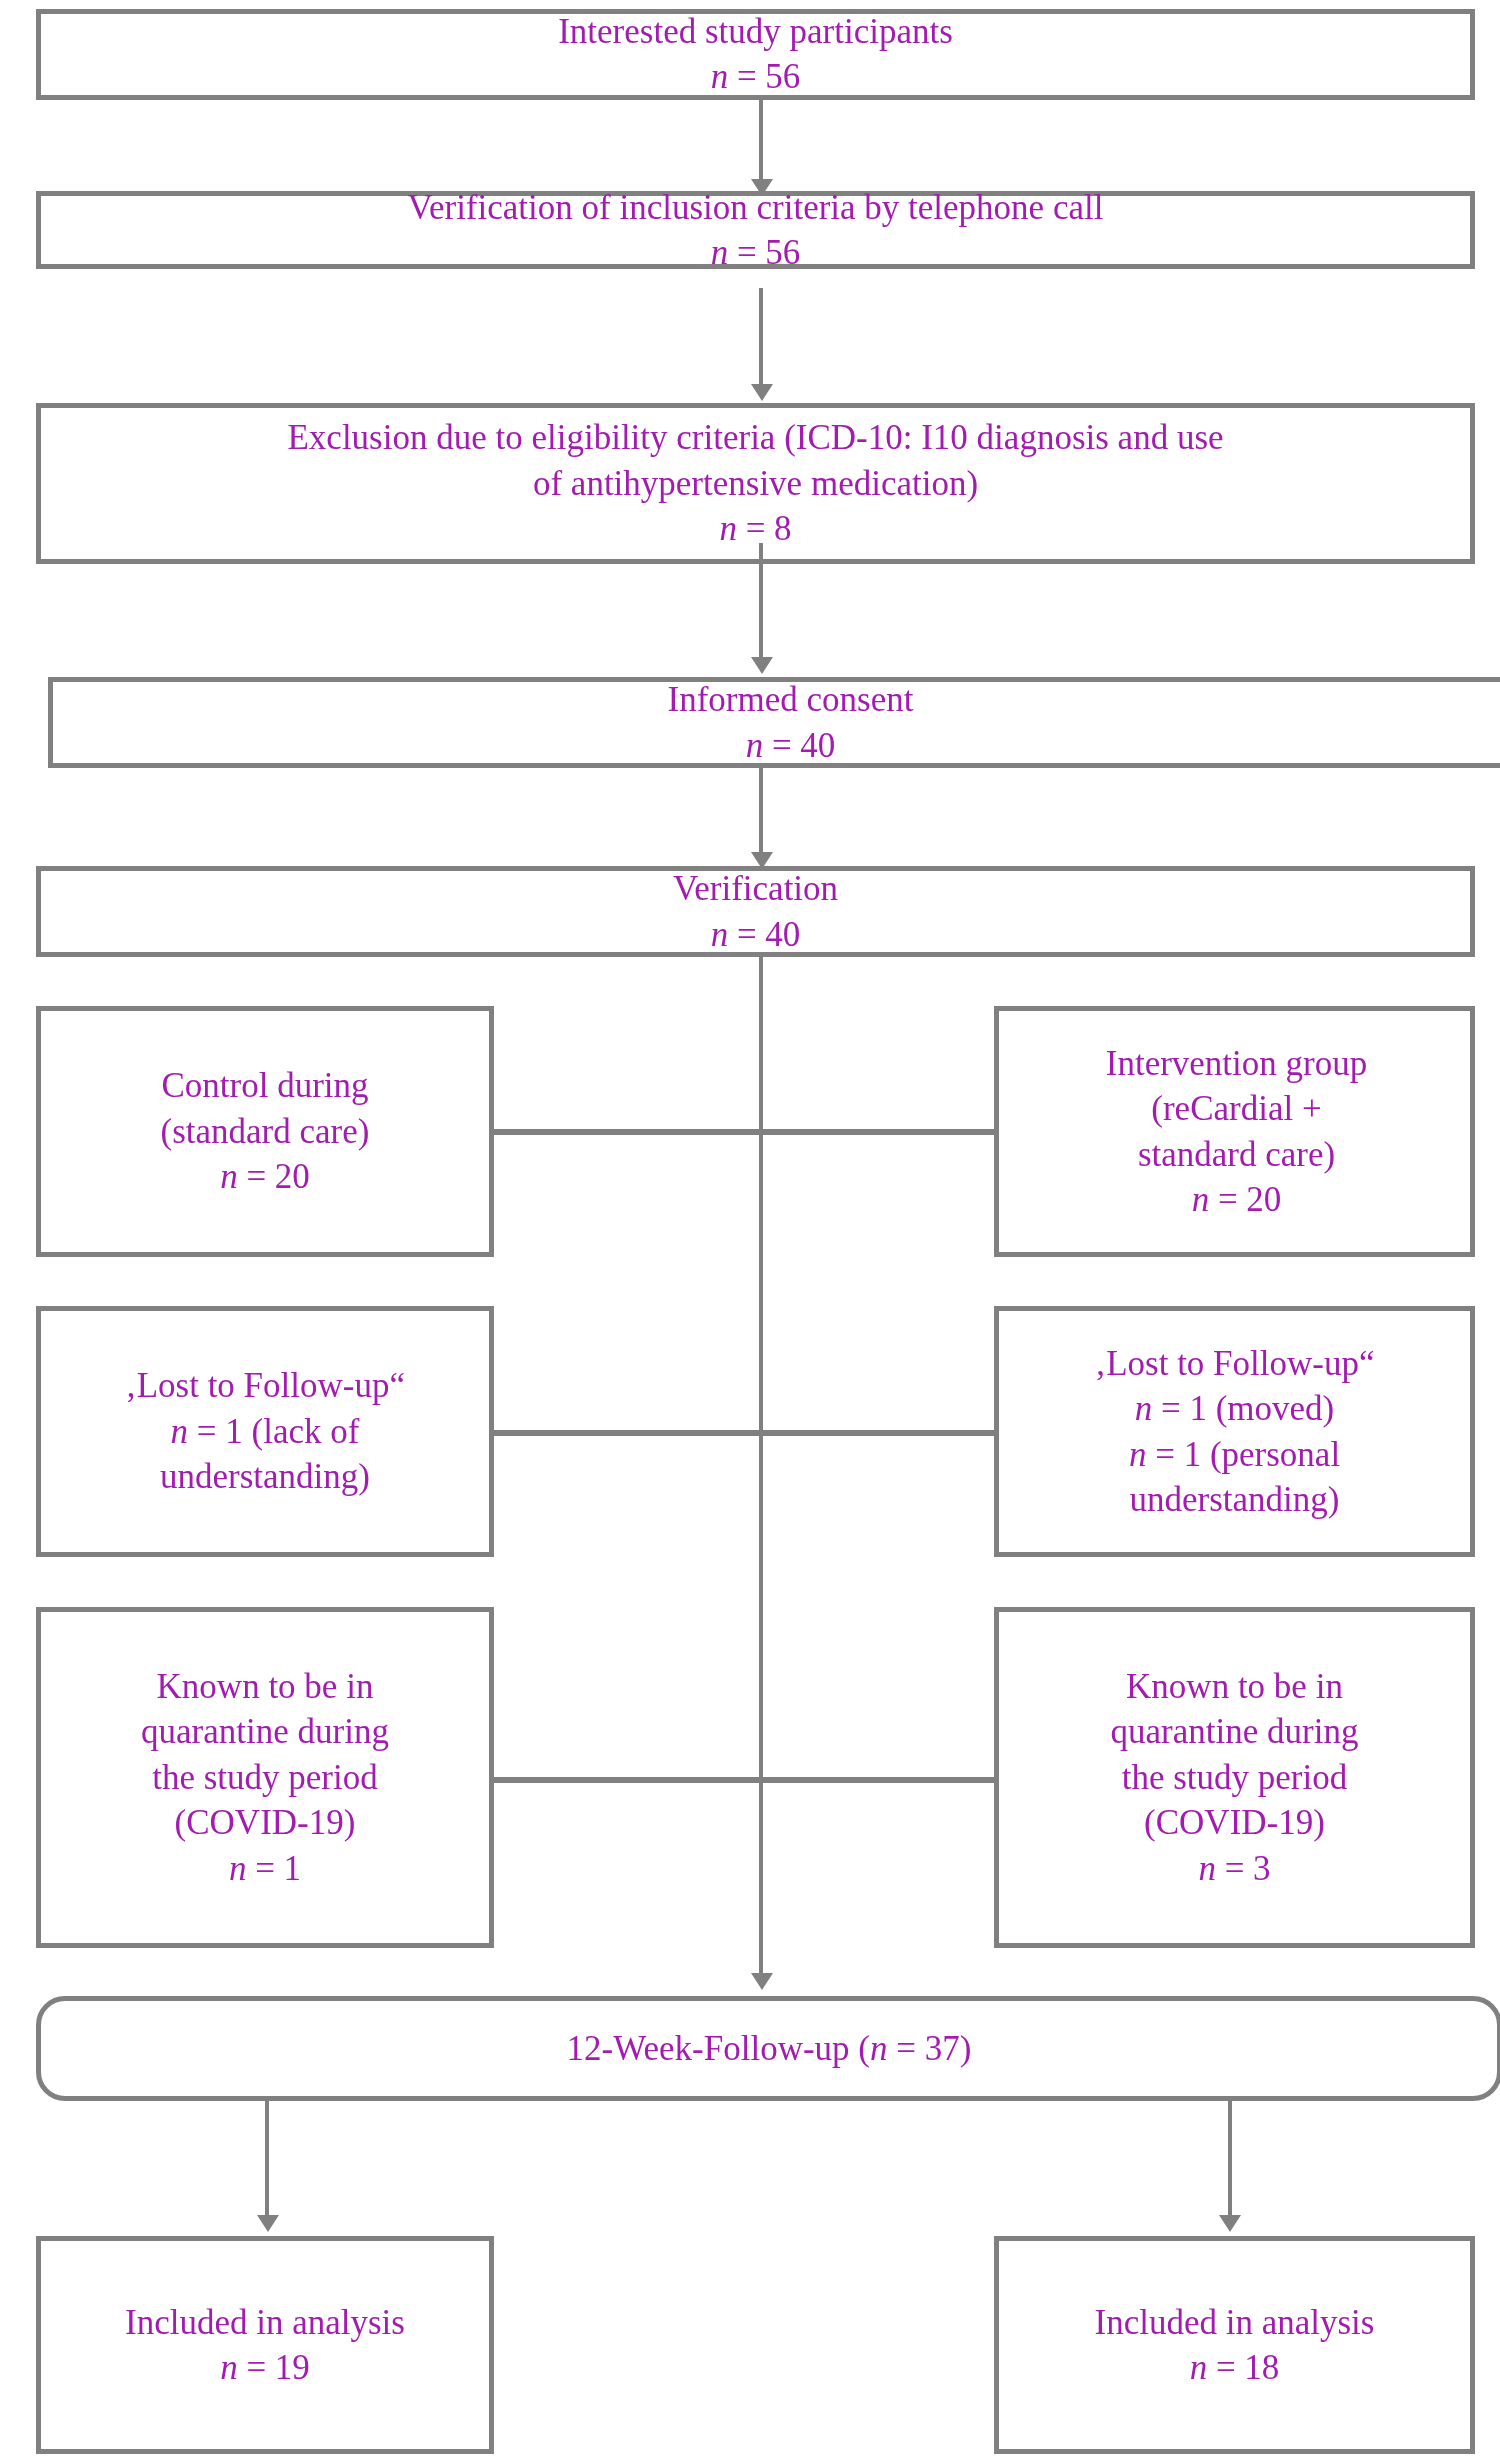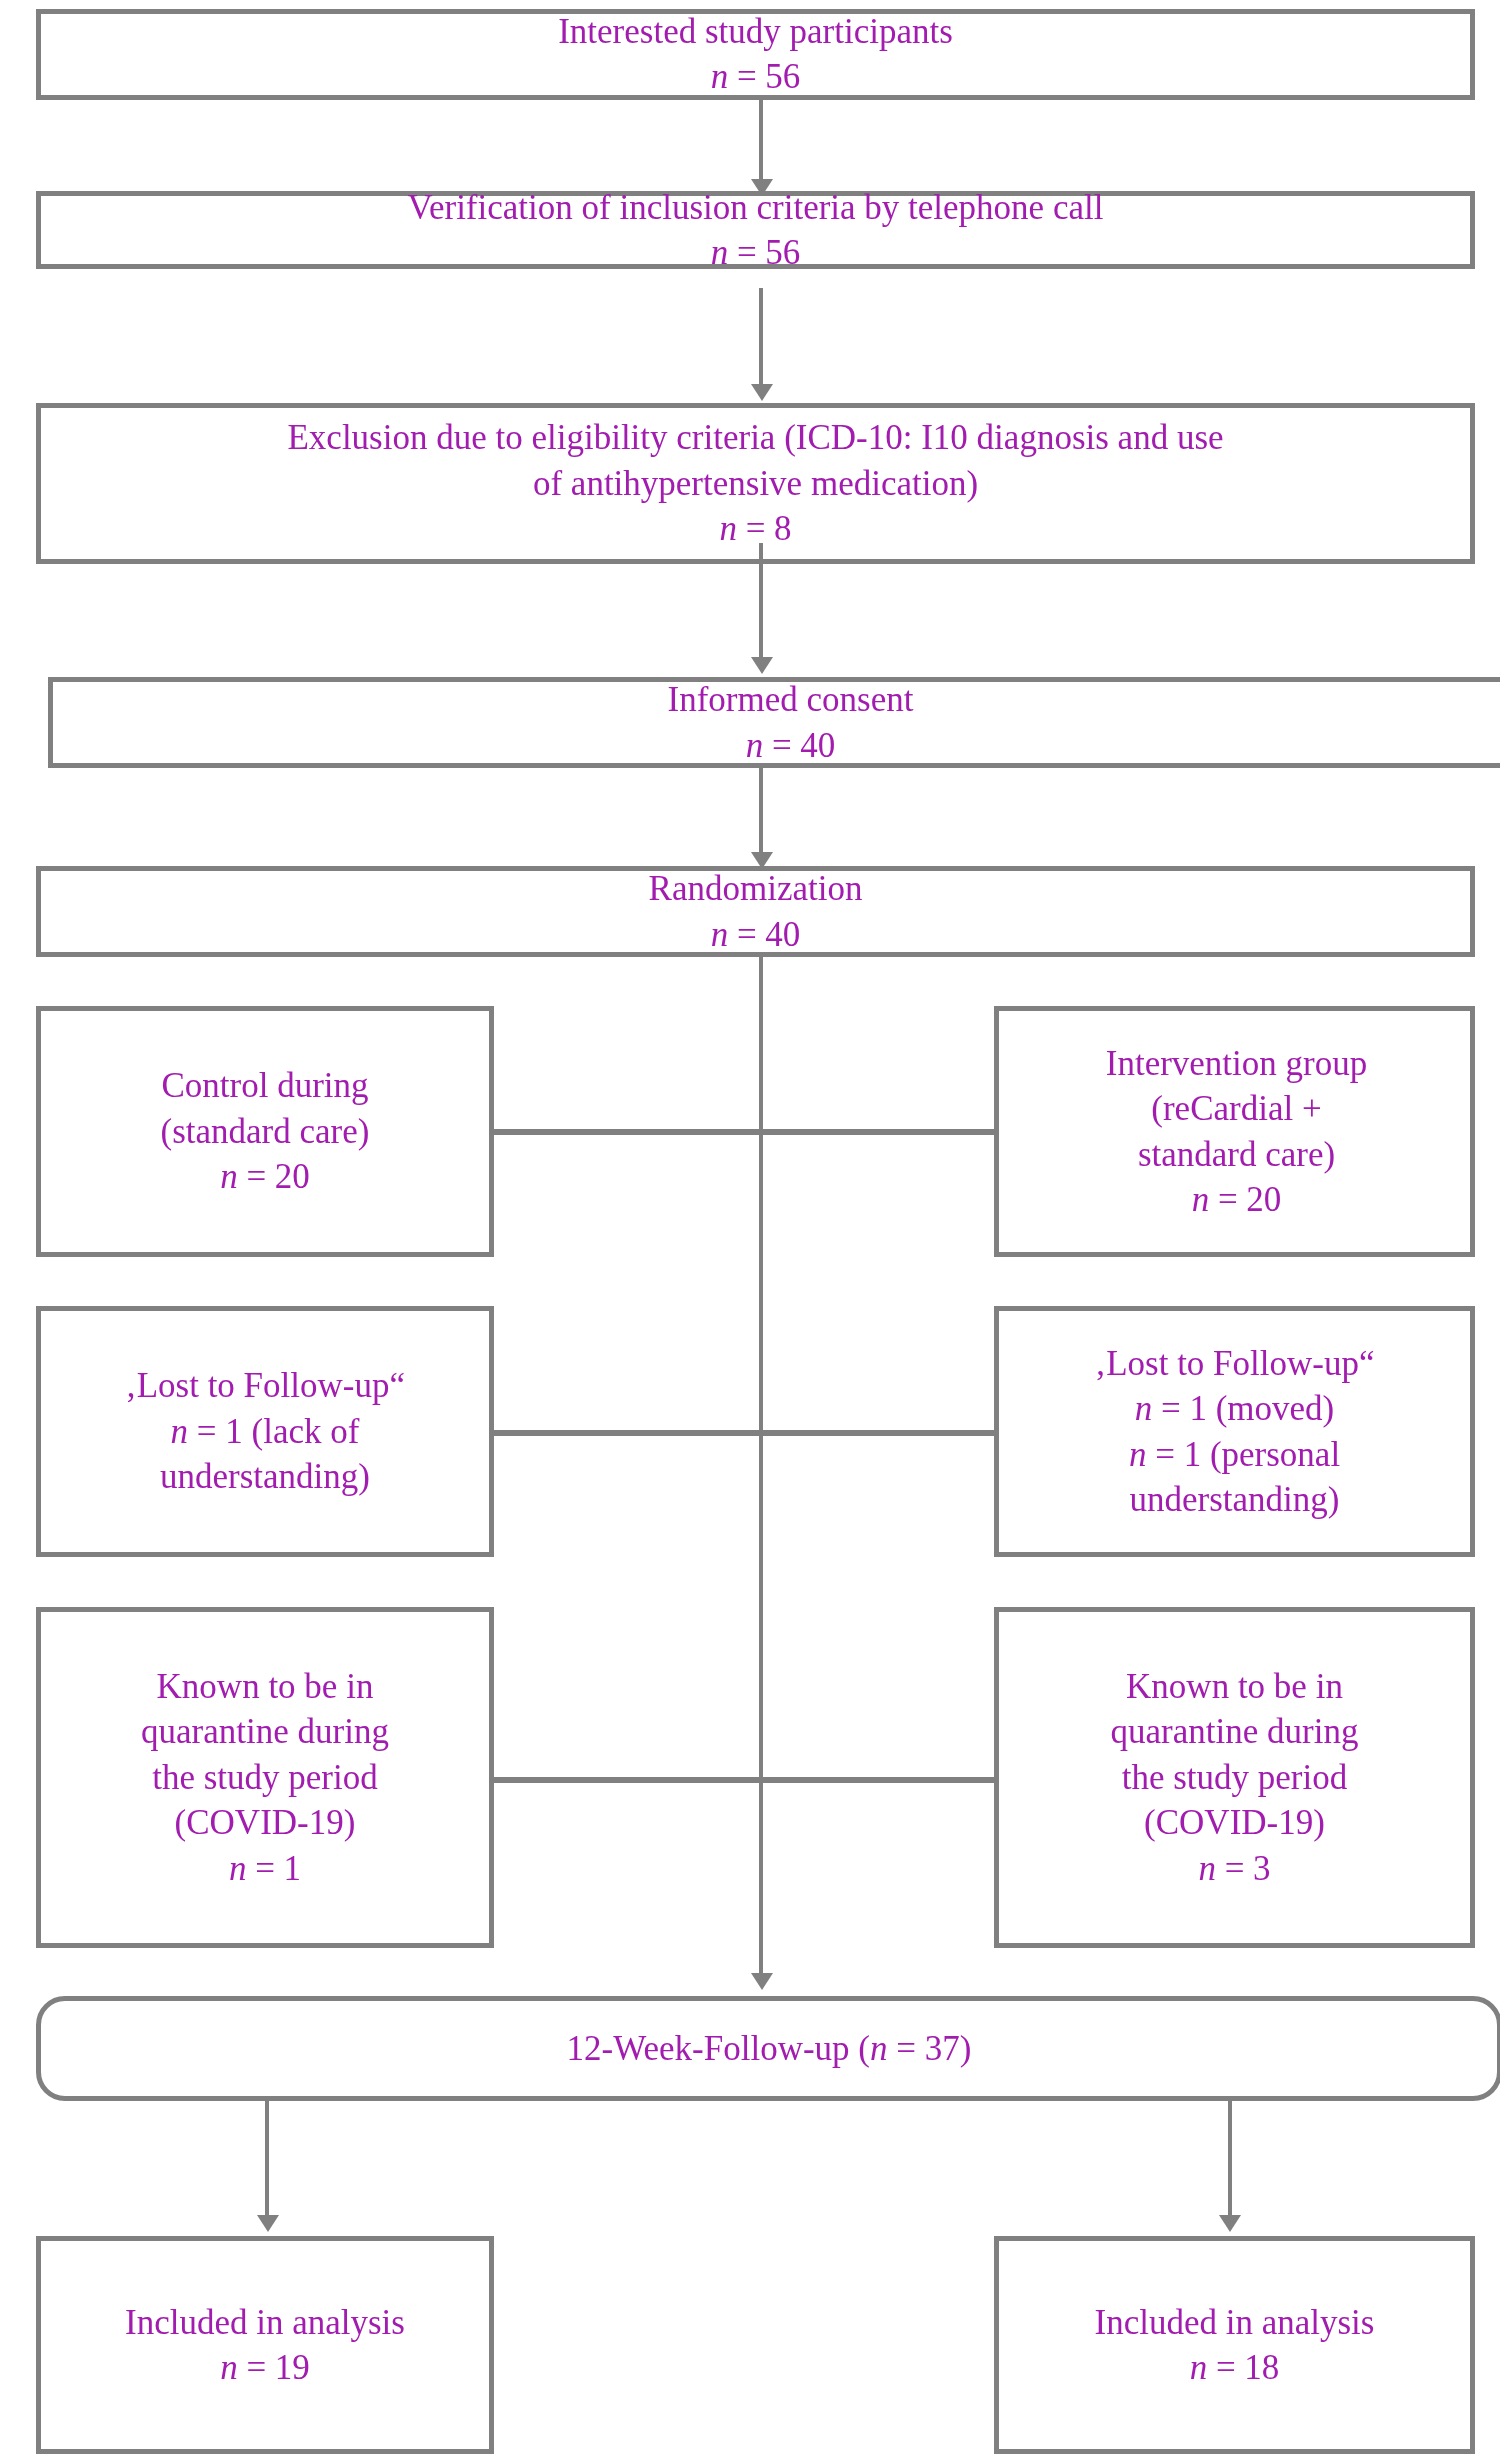--- a/index.html
+++ b/index.html
@@ -89,21 +89,21 @@
       <span class="ln">Informed consent</span>
       <span class="ln"><i class="it">n</i><span> = 40</span></span>
     </span>
   </div>
 
   <div class="vline" style="left:759px; top:768px; height:91px;"></div>
   <div class="arrowhead" style="left:751px; top:852px;"></div>
 
   <div class="node" style="left:36px; top:866px; width:1439px; height:91px;">
     <span class="txt">
-      <span class="ln">Randomization</span>
+      <span class="ln">Verification</span>
       <span class="ln"><i class="it">n</i><span> = 40</span></span>
     </span>
   </div>
 
   <div class="vline" style="left:759px; top:956px; height:1024px;"></div>
   <div class="arrowhead" style="left:751px; top:1973px;"></div>
 
   <div class="node" style="left:36px; top:1006px; width:458px; height:251px;">
     <span class="txt">
       <span class="ln">Control during</span>

